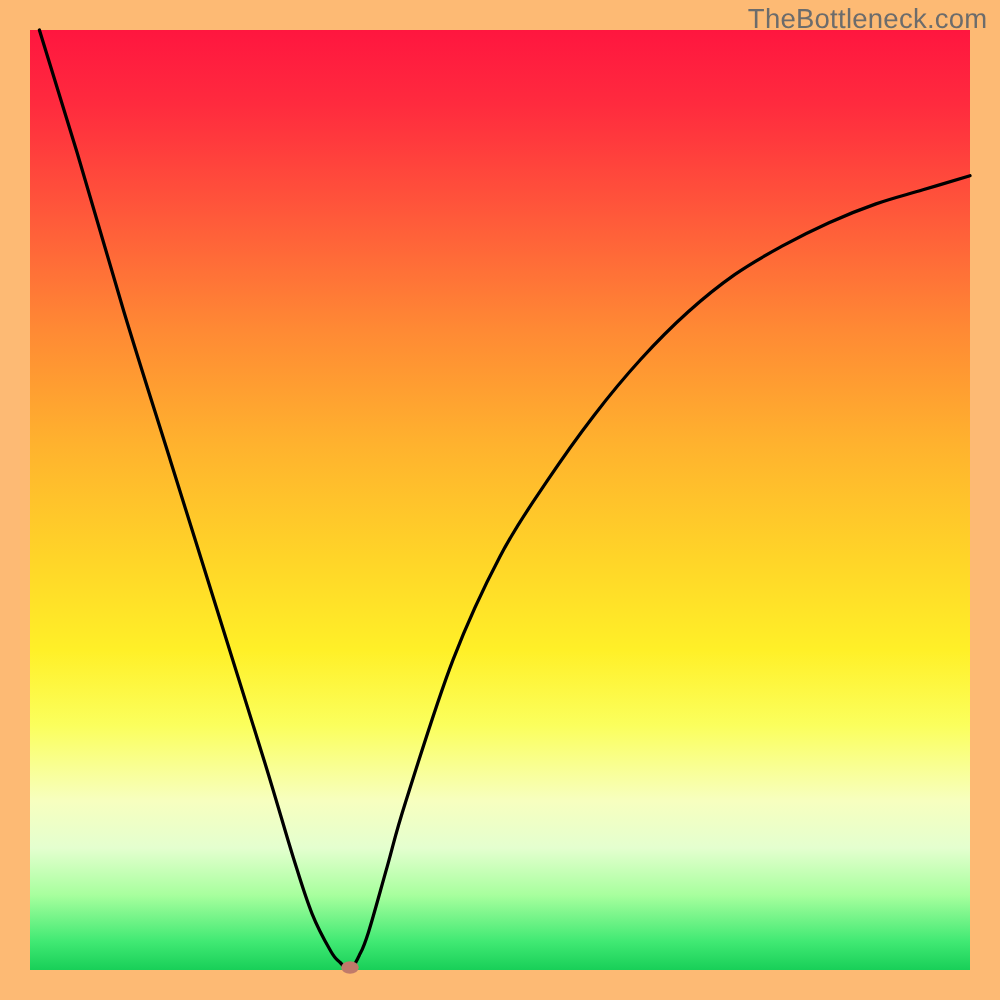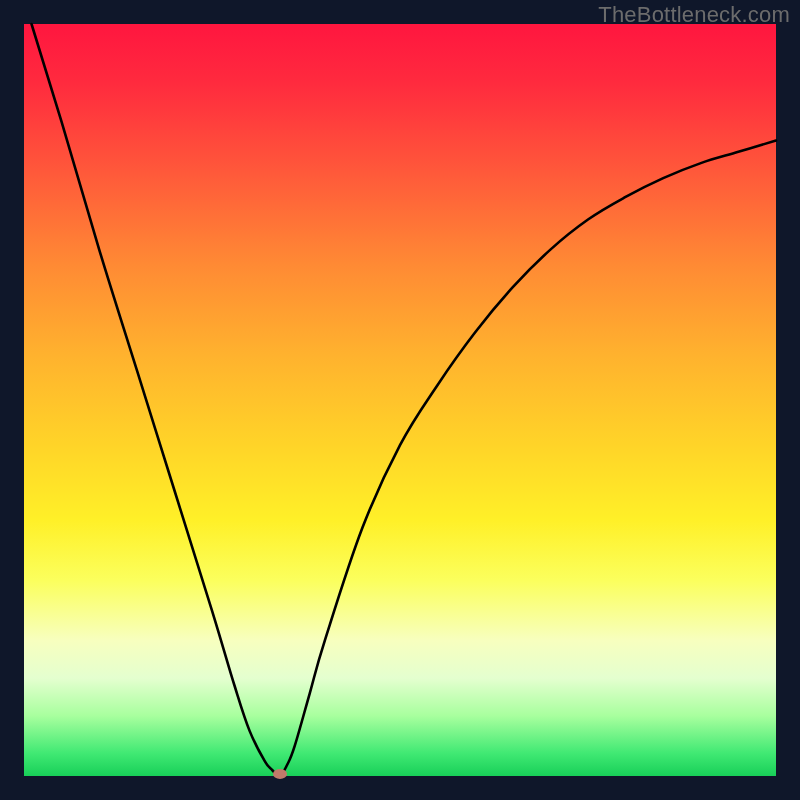--- a/index.html
+++ b/index.html
@@ -10,21 +10,21 @@
     background: #000;
     overflow: hidden;
     font-family: Arial, Helvetica, sans-serif;
   }
   .frame {
     position: absolute;
     left: 0;
     top: 0;
     width: 800px;
     height: 800px;
-    background: #0f172a;
+    background: #fdba74;
   }
   .plot-area {
     position: absolute;
     left: 24px;
     top: 24px;
     width: 752px;
     height: 752px;
     
     background: linear-gradient(
       to bottom,

